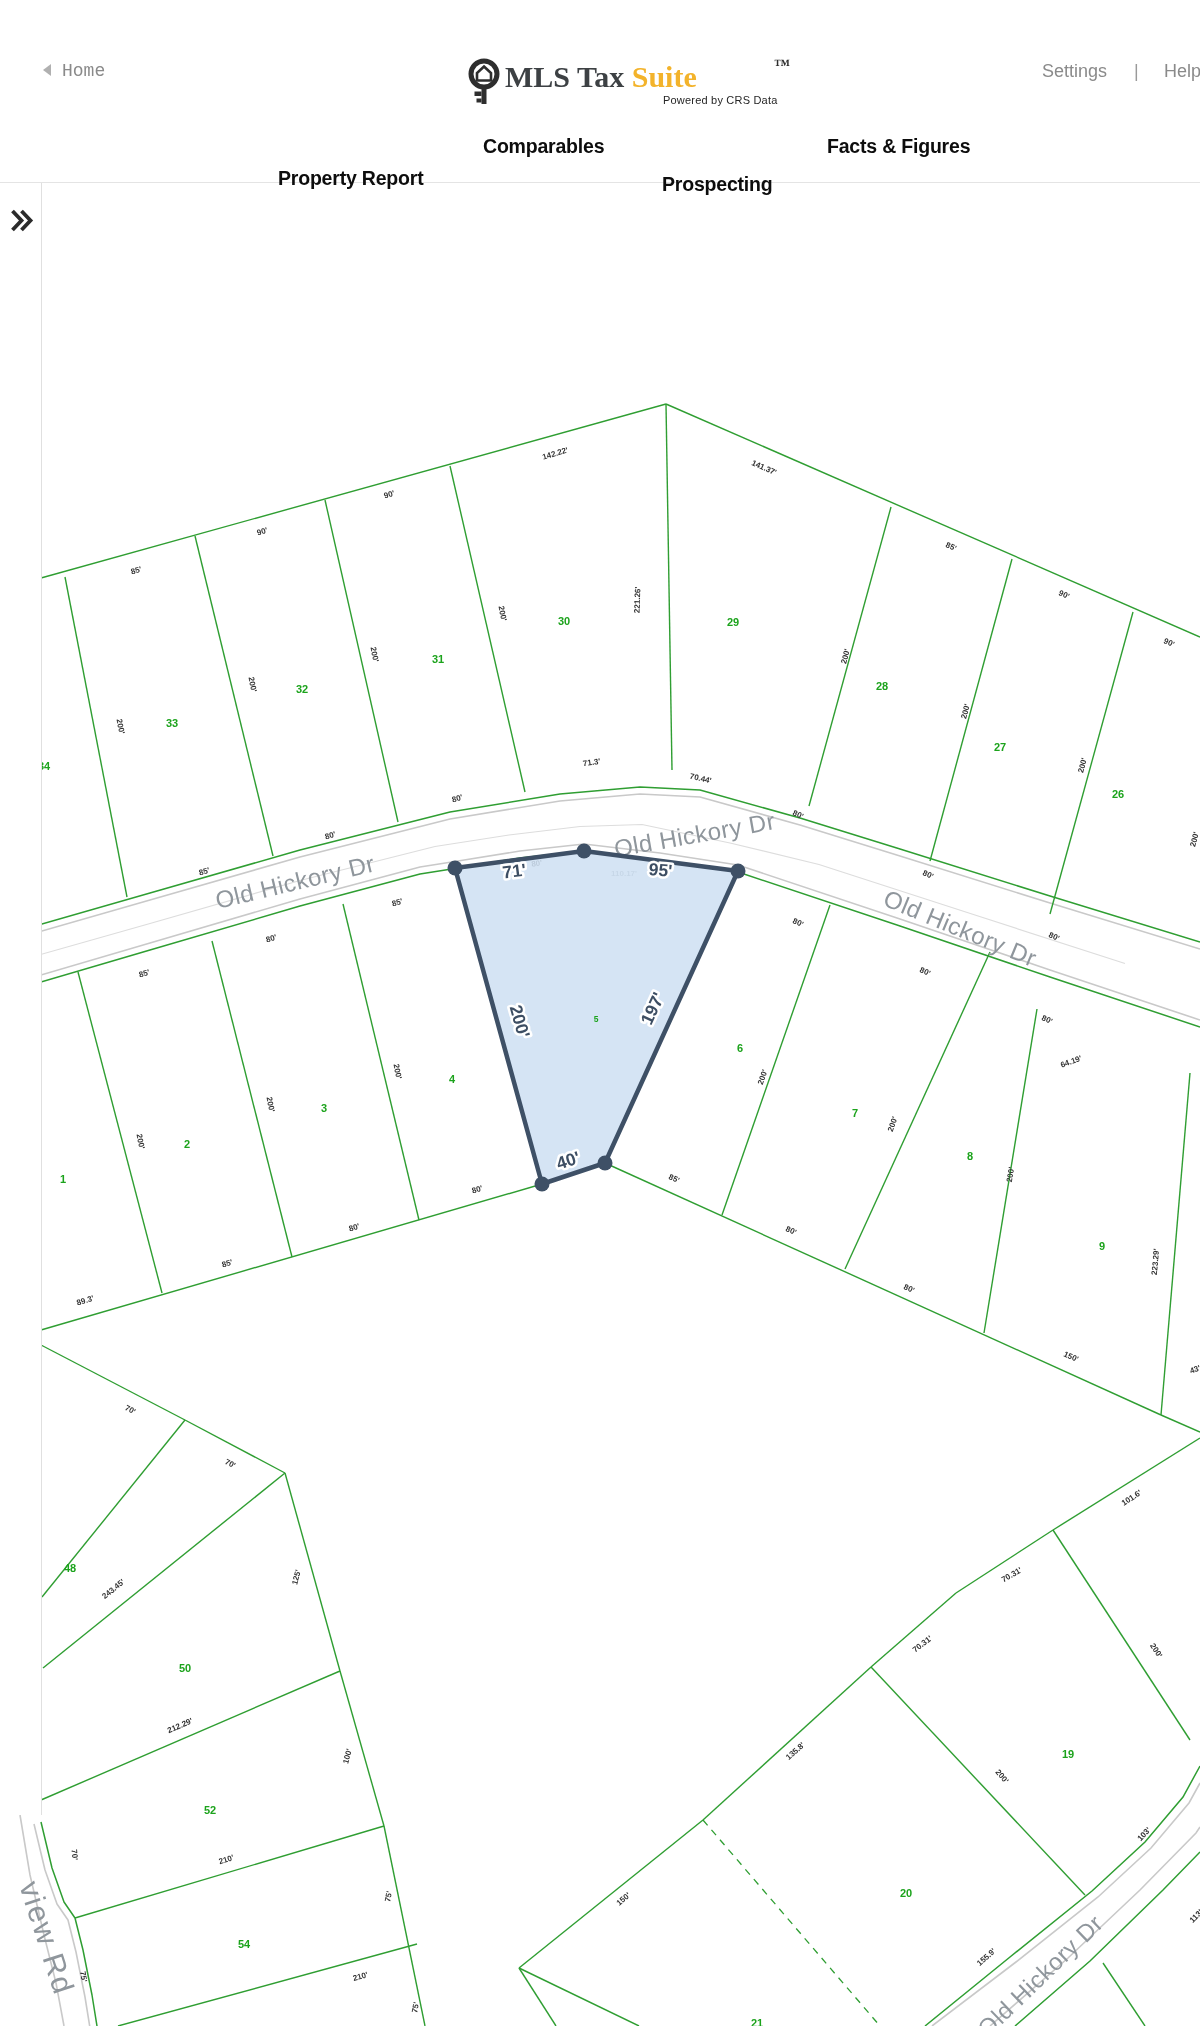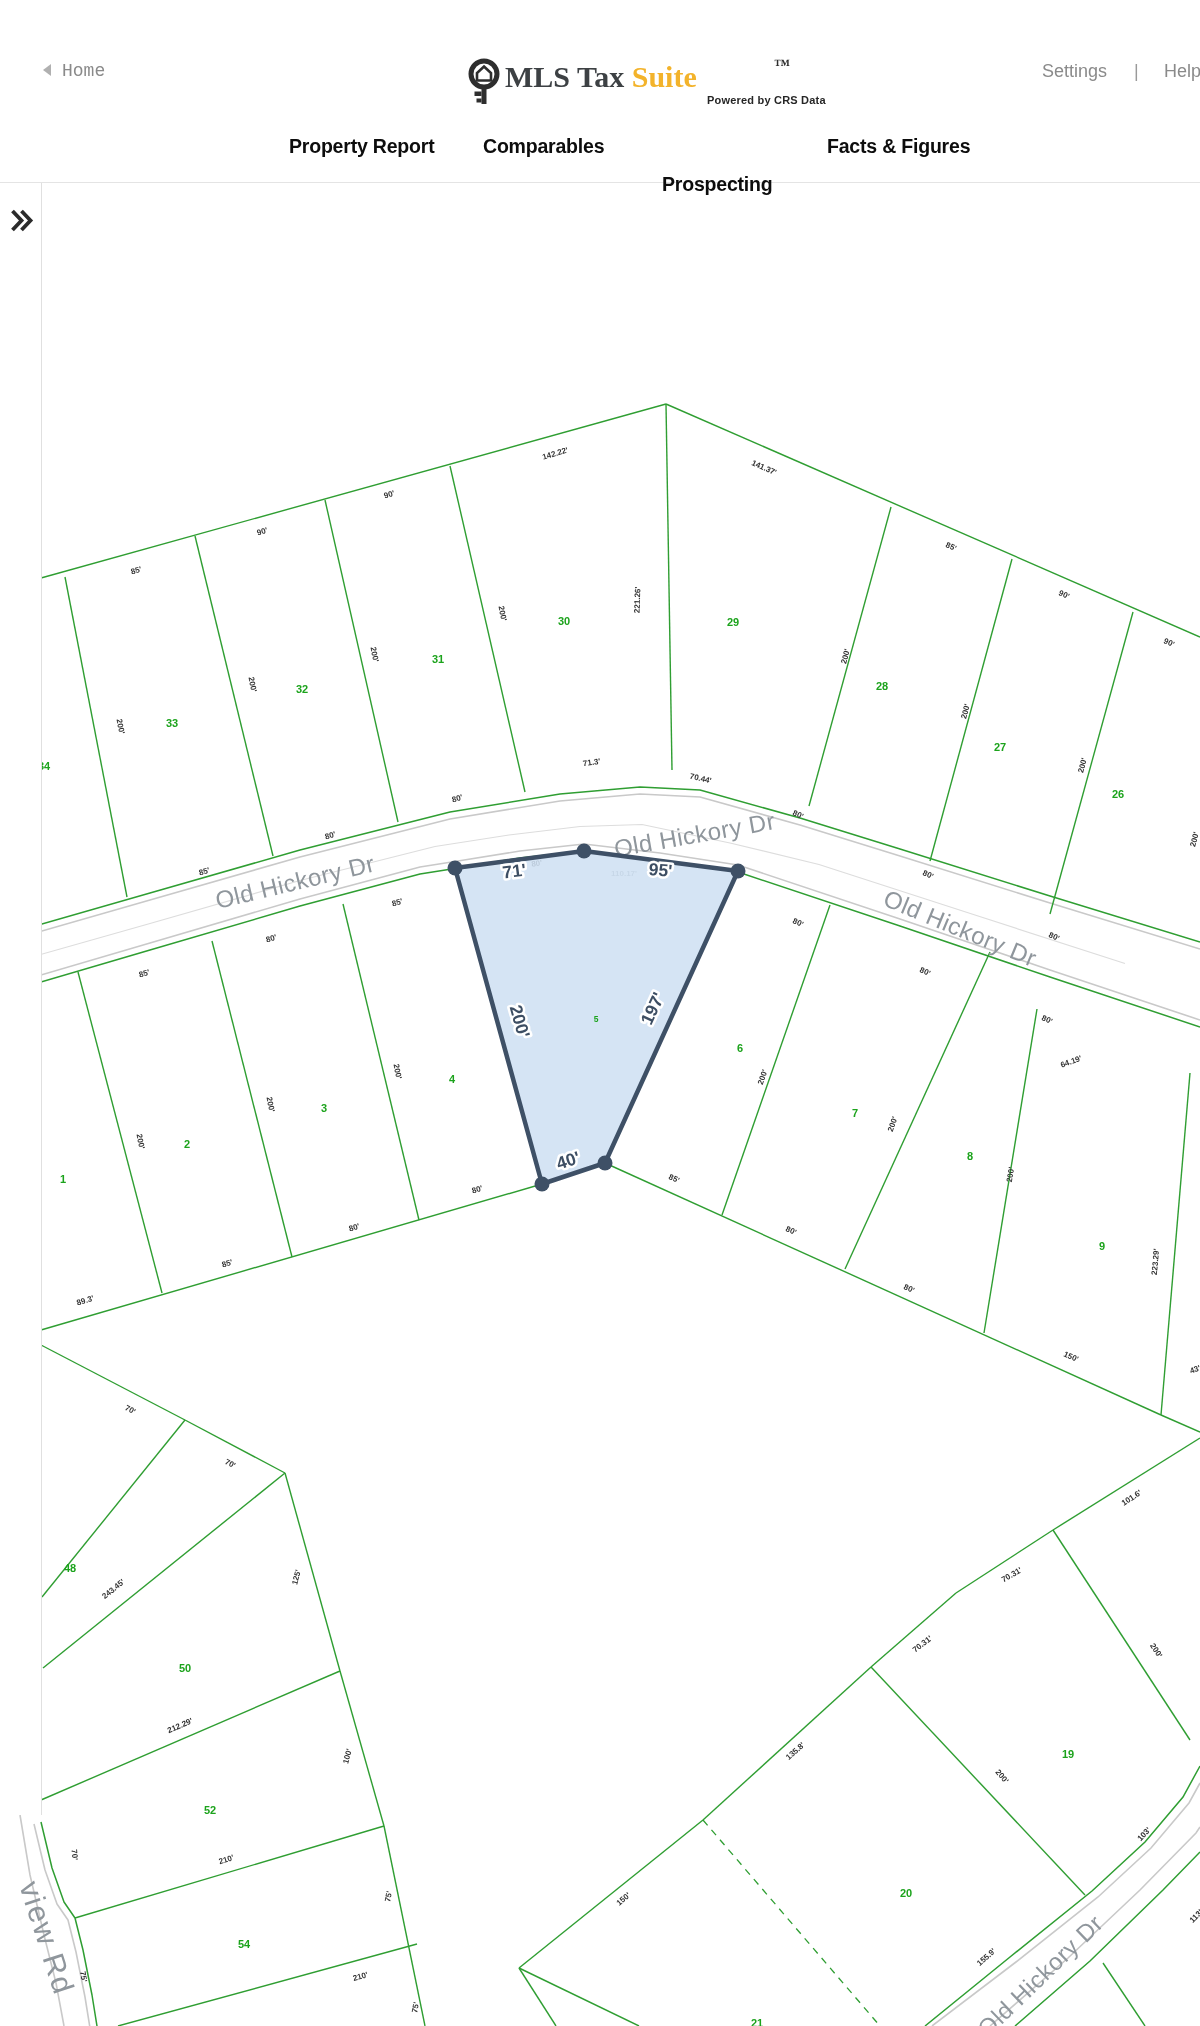--- a/index.html
+++ b/index.html
@@ -367,29 +367,29 @@
     <path d="M18 11.5 L25 18 L25 25.5 L11 25.5 L11 18 Z" fill="none" stroke="#2e2e2e" stroke-width="2.6"></path>
     <rect x="15.5" y="31.5" width="5" height="17.5" fill="#2e2e2e"></rect>
     <rect x="8.5" y="36.5" width="7" height="4.5" fill="#2e2e2e"></rect>
     <rect x="10.5" y="43.5" width="5" height="4" fill="#2e2e2e"></rect>
   </svg>
 
   <div class="abs" style="left:505px;top:56px;font-family:'Liberation Serif',serif;font-weight:bold;font-size:30px;line-height:42px;color:#3d4144;white-space:nowrap;">MLS Tax <span style="color:#f3b32b;">Suite</span></div>
 
   <div class="abs" style="left:774px;top:56px;font-family:'Liberation Serif',serif;font-weight:bold;font-size:16px;color:#2e2e2e;">™</div>
 
-  <div class="abs" style="left:663px;top:94px;font-weight:bold;font-size:11px;letter-spacing:0.2px;color:#262626;margin-left:44px;">Powered by CRS Data</div>
+  <div class="abs" style="left:663px;top:94px;font-weight:normal;font-size:11px;letter-spacing:0.2px;color:#262626;">Powered by CRS Data</div>
 
   <div class="graylink" style="left:1042px;text-align:right;">Settings</div>
 
   <div class="graylink" style="left:1134px;color:#9a9a9a;">|</div>
 
   <div class="graylink" style="left:1164px;">Help</div>
 
-  <div class="navitem" style="left:289px;">Property Report</div>
+  <div class="navitem" style="left:278px;margin-top:32px;">Property Report</div>
 
   <div class="navitem" style="left:483px;">Comparables</div>
 
   <div class="navitem" style="left:662px;margin-top:38px;">Prospecting</div>
 
   <div class="navitem" style="left:827px;">Facts &amp; Figures</div>
 </div>
 
 <div class="abs" style="left:0;top:182px;width:41px;height:1633px;background:#ffffff;border-right:1px solid #e0e0e0;z-index:3;"></div>
 

